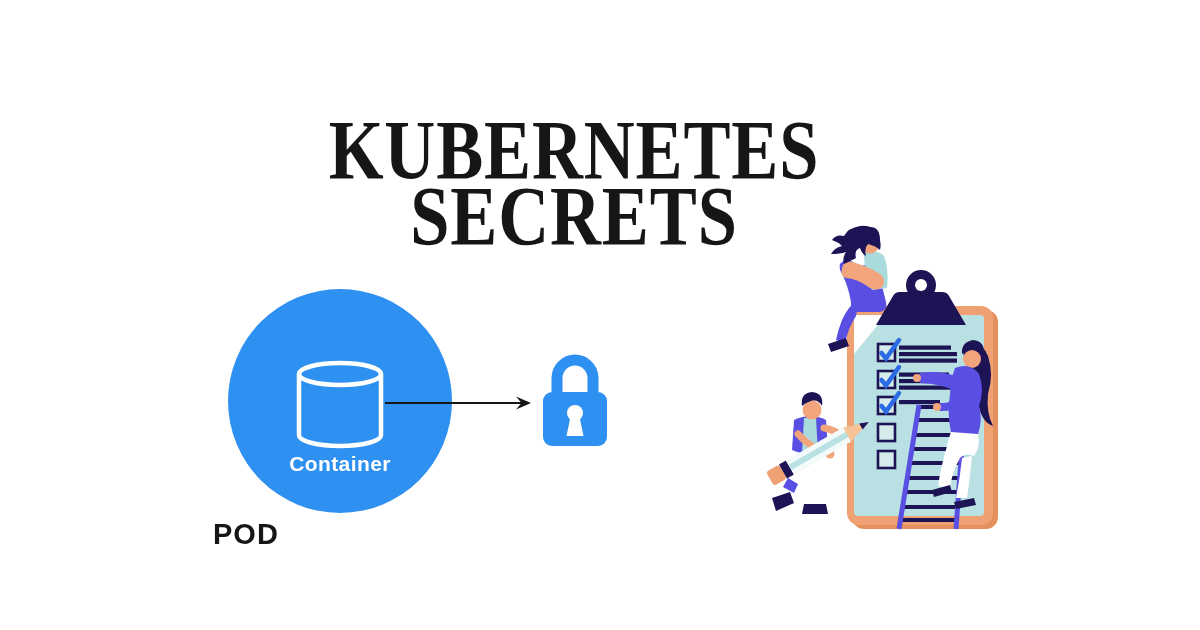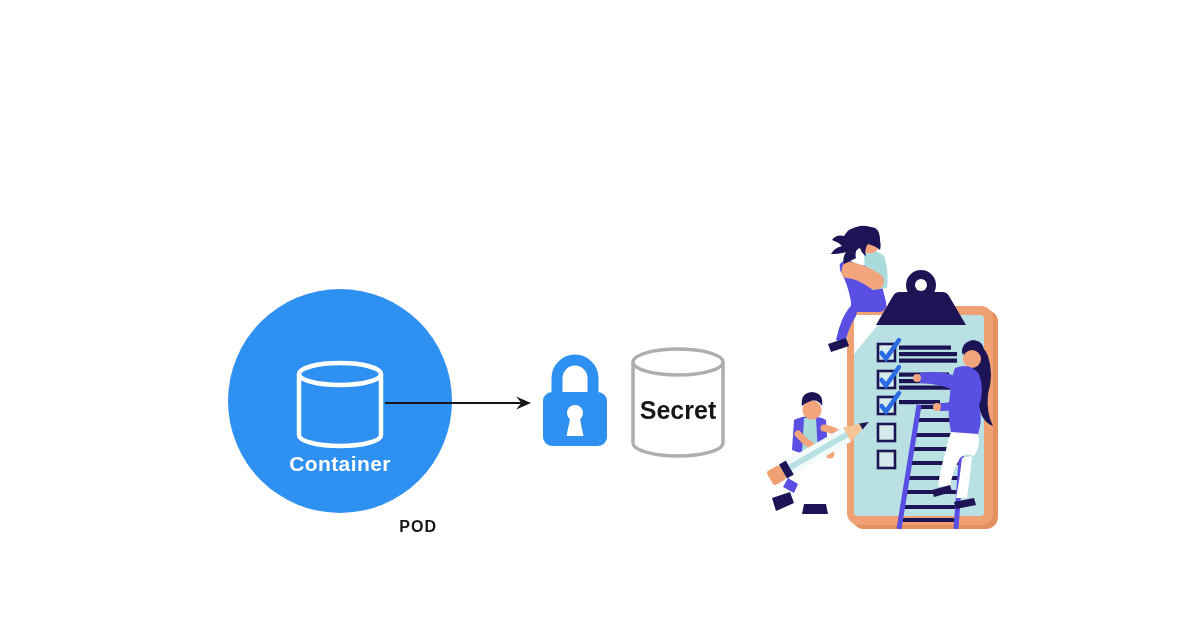--- a/index.html
+++ b/index.html
@@ -30,40 +30,44 @@
     background:var(--blue,#2E90F1);
   }
   .container-cyl{position:absolute;left:66px;top:66px;}
   .container-label{
     position:absolute;left:0;top:163px;width:100%;
     text-align:center;color:var(--white,#fff);
     font-weight:bold;font-size:21px;letter-spacing:.4px;
   }
   .pod-label{
     position:absolute;left:213px;top:518px;width:224px;
-    text-align:right;color:var(--ink,#161616);
-    font-weight:bold;font-size:16px;letter-spacing:1px;
+    text-align:left;color:var(--ink,#161616);
+    font-weight:bold;font-size:29px;letter-spacing:1px;
   }
   
   .arrow-svg{position:absolute;left:383px;top:394px;}
   .lock-svg{position:absolute;left:540px;top:349px;}
   .secret-group{position:absolute;left:628px;top:344px;width:100px;height:118px;}
   .secret-label{
     position:absolute;left:0;top:52px;width:100%;
     text-align:center;color:var(--ink,#161616);
     font-weight:bold;font-size:25px;
   }
   
   .illustration{position:absolute;left:748px;top:198px;}
 </style>
 </head>
 <body>
 
 <div class="canvas">
 
+  <header class="title">
+    <div class="title-line">KUBERNETES</div>
+    <div class="title-line">SECRETS</div>
+  </header>
 
   <div class="pod-circle">
     <svg class="container-cyl" width="96" height="96" viewBox="0 0 96 96">
       <path d="M5,19 V80 A41,11 0 0 0 87,80 V19" fill="none" style="stroke:var(--white)" stroke-width="4.5"></path>
       <ellipse cx="46" cy="19" rx="41" ry="11" fill="none" style="stroke:var(--white)" stroke-width="4.5"></ellipse>
     </svg>
     <div class="container-label">Container</div>
   </div>
   <div class="pod-label">POD</div>
 
@@ -72,27 +76,20 @@
     <path d="M133,2.5 L148,9 L133,15.5 L138.5,9 Z" style="fill:var(--ink)"></path>
   </svg>
 
   <svg class="lock-svg" width="70" height="100" viewBox="0 0 70 100">
     <path d="M17,43 V29 A18,18 0 0 1 53,29 V43" fill="none" style="stroke:var(--blue)" stroke-width="11"></path>
     <rect x="3" y="43" width="64" height="54" rx="9" style="fill:var(--blue)"></rect>
     <circle cx="35" cy="64" r="8" style="fill:var(--white)"></circle>
     <path d="M30,70 L40,70 L43.5,87 L26.5,87 Z" style="fill:var(--white)"></path>
   </svg>
 
-  <div class="secret-group">
-    <svg width="100" height="118" viewBox="0 0 100 118">
-      <path d="M5,18 V99 A45,13 0 0 0 95,99 V18" style="fill:var(--white);stroke:var(--cyl-gray)" stroke-width="3.5"></path>
-      <ellipse cx="50" cy="18" rx="45" ry="13" style="fill:var(--white);stroke:var(--cyl-gray)" stroke-width="3.5"></ellipse>
-    </svg>
-    <div class="secret-label">Secret</div>
-  </div>
 
   <svg class="illustration" width="260" height="335" viewBox="0 0 260 335">
 
     <g>
       <rect x="104" y="112" width="146" height="219" rx="12" style="fill:var(--board-dark)"></rect>
       <rect x="99" y="108" width="146" height="219" rx="12" style="fill:var(--board)"></rect>
       <rect x="106" y="117" width="130" height="201" rx="4" style="fill:var(--paper)"></rect>
       <path d="M106,117 L138,117 L106,156 Z" style="fill:var(--white)"></path>
     </g>
 

